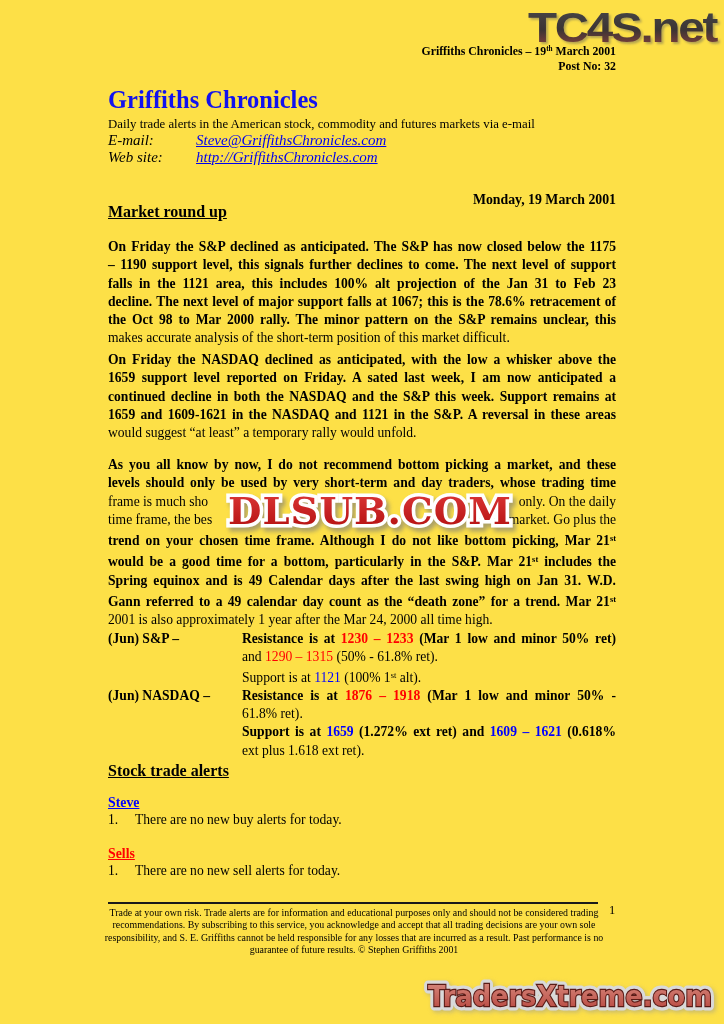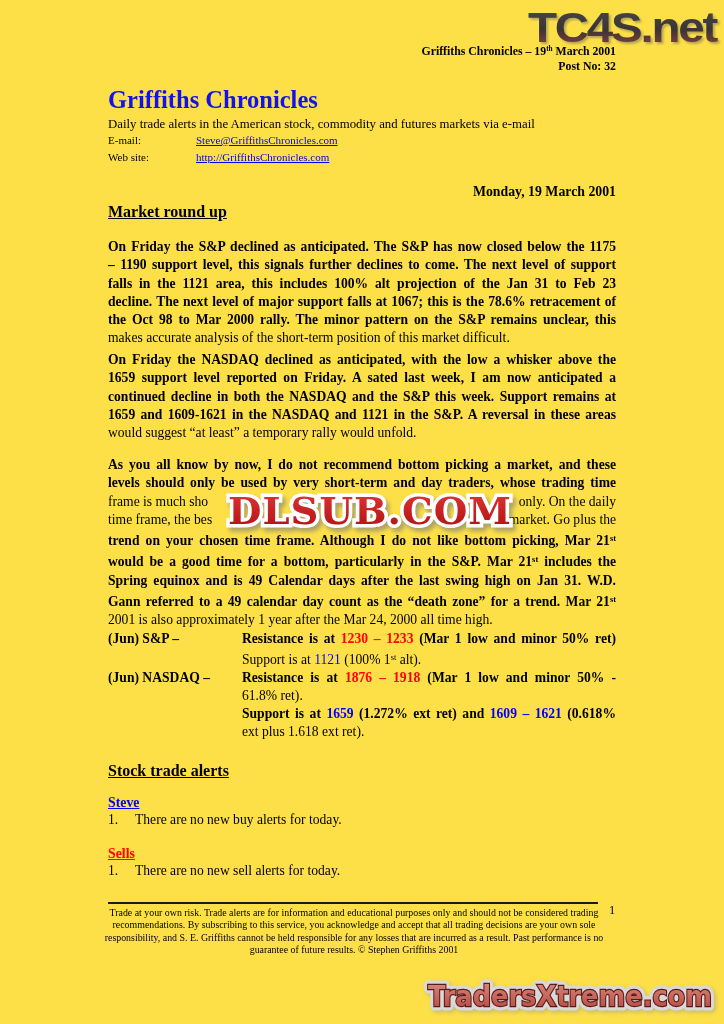--- a/index.html
+++ b/index.html
@@ -9,26 +9,26 @@
   
   .tc4s-logo{position:absolute;left:524px;top:4px;filter:drop-shadow(2px 2px 1px rgba(90,90,90,.45));}
   .hdr{position:absolute;top:42px;left:108px;width:508px;text-align:right;
        font-weight:bold;font-size:11.8px;line-height:14.6px;z-index:2;}
   .sup{font-size:62%;vertical-align:4px;}
 
   
   .masthead{position:absolute;top:86px;left:108px;width:508px;}
   .nl-title{font-size:24.5px;font-weight:bold;color:#1212ee;line-height:27px;}
   .nl-sub{font-size:12.8px;margin-top:4px;}
-  .contact-row{font-size:11px;line-height:16.8px;}
+  .contact-row{font-size:15px;line-height:16.8px;font-style:italic;}
   .clabel{display:inline-block;width:88px;}
   .link{color:#0000ee;text-decoration:underline;cursor:pointer;}
 
   
-  .dateline{position:absolute;top:184px;left:108px;width:508px;text-align:right;
+  .dateline{position:absolute;top:192px;left:108px;width:508px;text-align:right;
             font-weight:bold;font-size:13.8px;}
   .sec-head{position:absolute;left:108px;font-weight:bold;font-size:16px;text-decoration:underline;}
   .para{position:absolute;left:108px;width:508px;font-size:13.6px;line-height:18.3px;}
   .jline{text-align:justify;text-align-last:justify;font-weight:bold;}
   .lline{text-align:left;}
   .gapline{display:flex;justify-content:space-between;}
 
   
   .levels{position:absolute;top:630px;left:108px;width:508px;font-size:13.6px;line-height:18.1px;}
   .lrow{display:flex;}
@@ -131,20 +131,21 @@
     <text x="148" y="42" text-anchor="middle" textLength="284" lengthAdjust="spacingAndGlyphs" style="font-family:'DejaVu Serif','Liberation Serif',serif;font-weight:bold;font-size:38px;fill:url(#gradDl);stroke:#ffffff;stroke-width:7px;paint-order:stroke;letter-spacing:1px;">DLSUB.COM</text>
   </svg>
 
   <div class="levels">
     <div class="lrow">
       <span class="llabel">(Jun) S&amp;P –</span>
       <div class="lcontent jline"><span>Resistance is at </span><span class="red">1230 – 1233</span><span> (Mar 1 low and minor 50% ret)</span></div>
     </div>
     <div class="lrow">
       <span class="llabel"></span>
+      <div class="lcontent lline"><span>and </span><span class="red">1290 – 1315</span><span> (50% - 61.8% ret).</span></div>
     </div>
     <div class="lrow">
       <span class="llabel"></span>
       <div class="lcontent lline"><span>Support is at </span><span class="blue">1121</span><span> (100% 1</span><span class="sup">st</span><span> alt).</span></div>
     </div>
     <div class="lrow">
       <span class="llabel">(Jun) NASDAQ –</span>
       <div class="lcontent jline"><span>Resistance is at </span><span class="red">1876 – 1918</span><span> (Mar 1 low and minor 50% -</span></div>
     </div>
     <div class="lrow">

